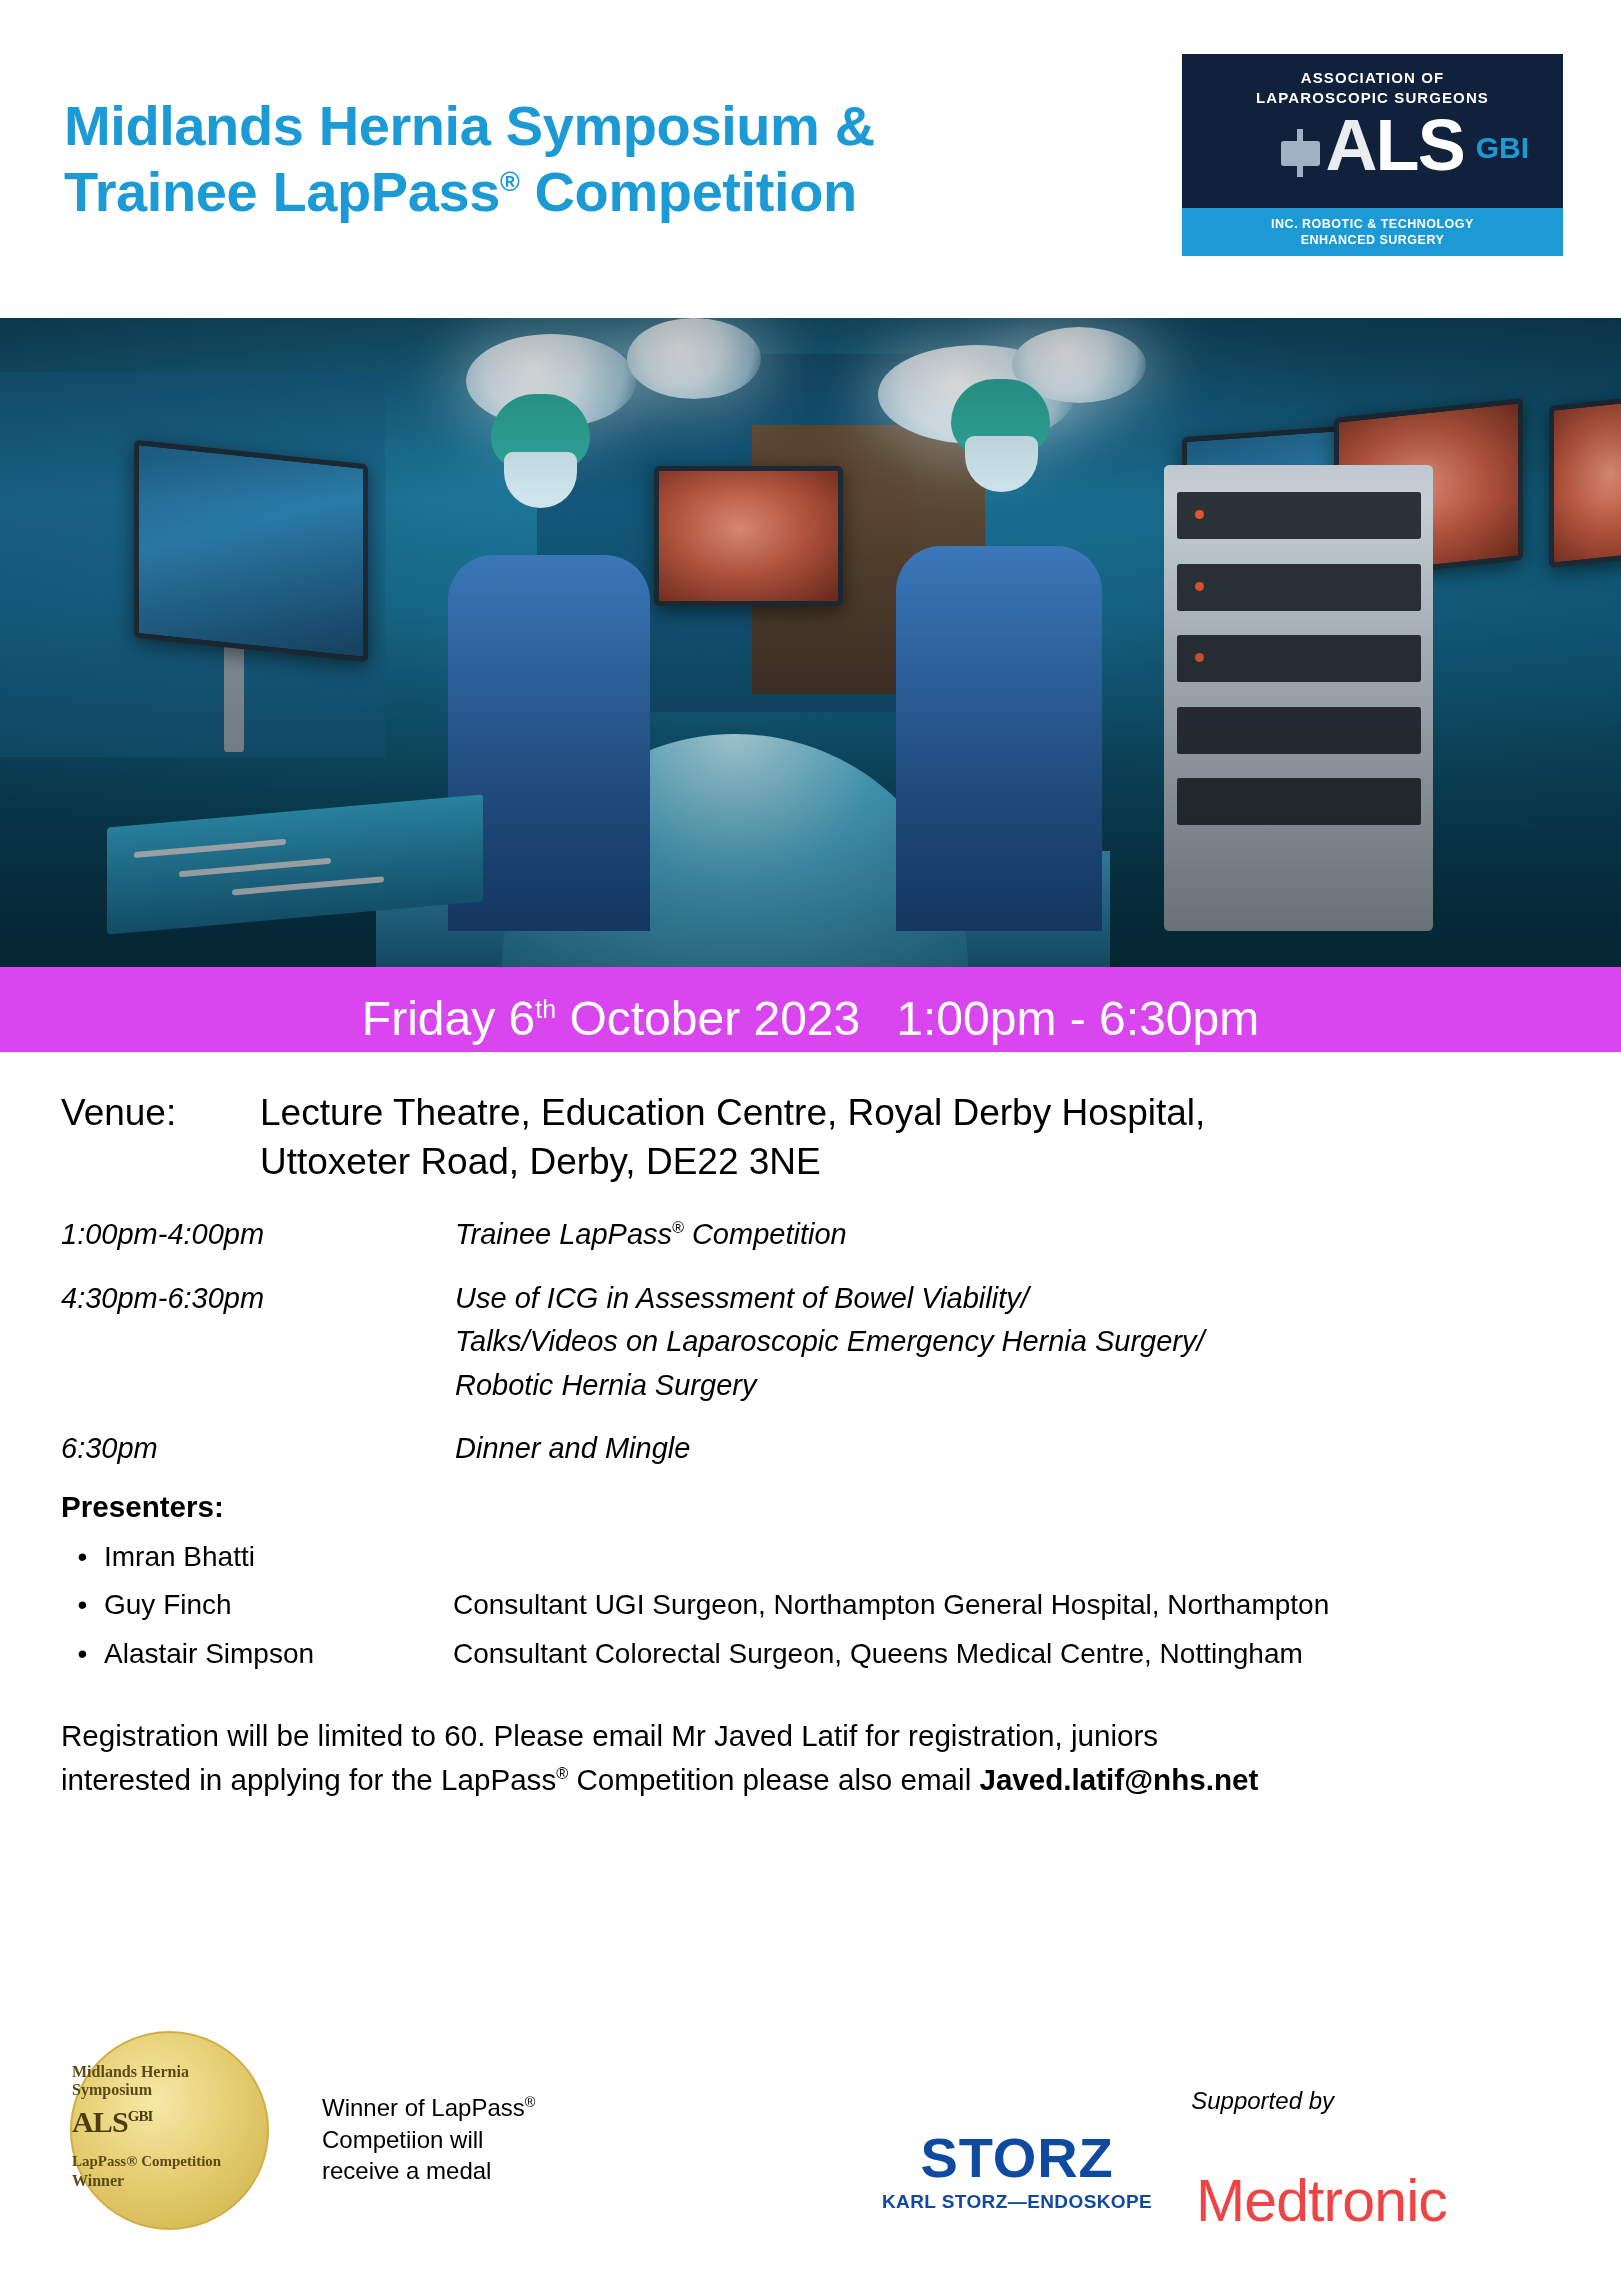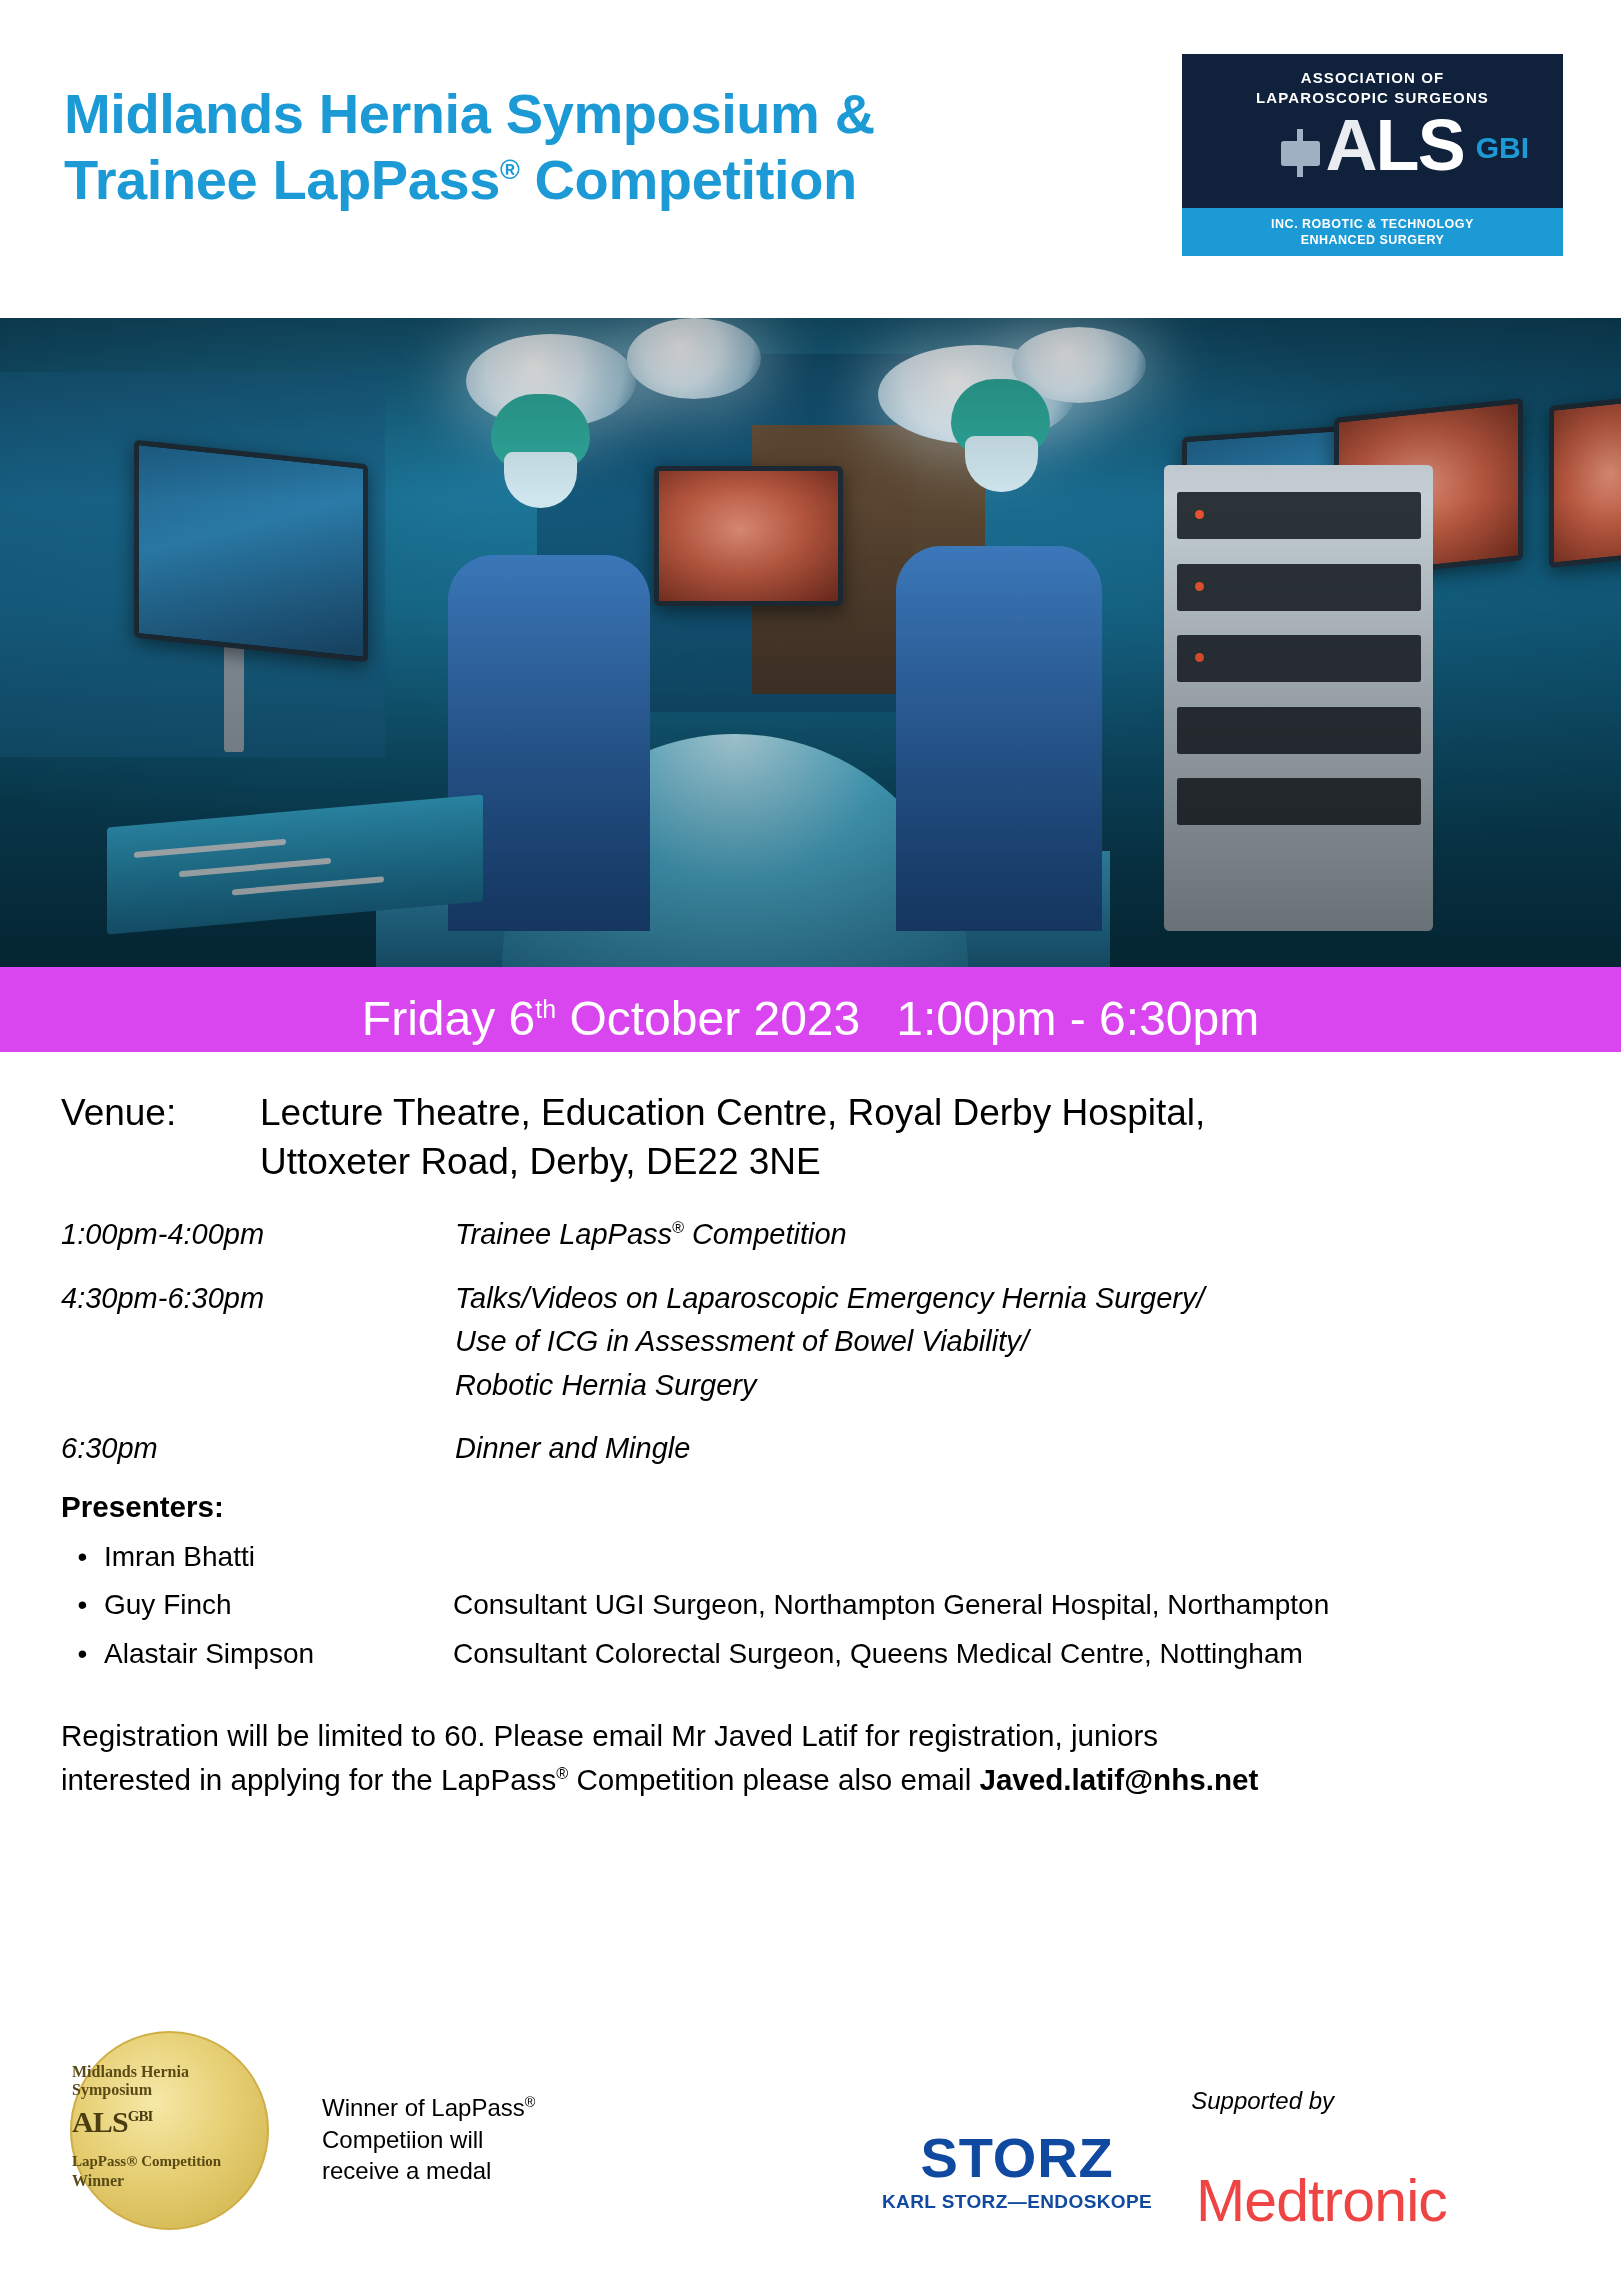--- a/index.html
+++ b/index.html
@@ -23,21 +23,21 @@
 
   
   .header {
     position: relative;
     height: 318px;
     padding: 0;
   }
   .title-block {
     position: absolute;
     left: 64px;
-    top: 81px;
+    top: 93px;
     width: 1075px;
   }
   .title-line {
     color: #1b9ad6;
     font-size: 56px;
     font-weight: bold;
     line-height: 1.18;
     letter-spacing: -0.4px;
     white-space: nowrap;
   }
@@ -575,22 +575,22 @@
     <div class="schedule">
 
       <div class="sched-row">
         <div class="sched-time">1:00pm-4:00pm</div>
         <div class="sched-desc"><span>Trainee LapPass</span><sup>®</sup><span> Competition</span></div>
       </div>
 
       <div class="sched-row">
         <div class="sched-time">4:30pm-6:30pm</div>
         <div class="sched-desc">
+          <div>Use of ICG in Assessment of Bowel Viability/</div>
           <div>Talks/Videos on Laparoscopic Emergency Hernia Surgery/</div>
-          <div>Use of ICG in Assessment of Bowel Viability/</div>
           <div>Robotic Hernia Surgery</div>
         </div>
       </div>
 
       <div class="sched-row">
         <div class="sched-time">6:30pm</div>
         <div class="sched-desc">Dinner and Mingle</div>
       </div>
 
     </div>

